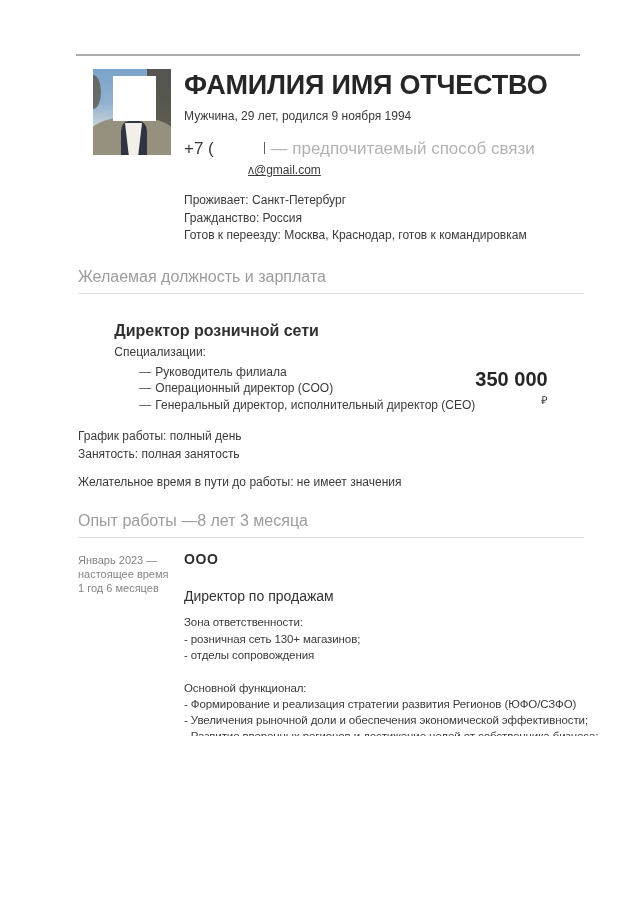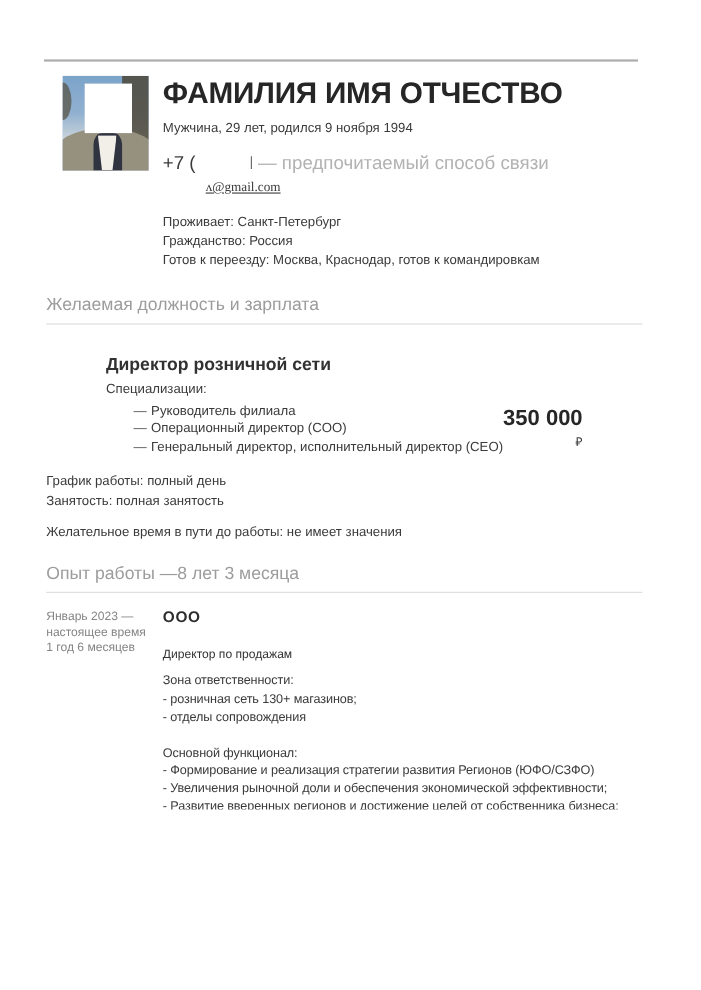--- a/index.html
+++ b/index.html
@@ -4,21 +4,21 @@
 <style>
   * { box-sizing: border-box; }
   html, body { margin: 0; padding: 0; }
   body {
     width: 637px; height: 900px;
     background: #ffffff;
     font-family: "Liberation Sans", sans-serif;
     color: #3a3a3a;
     -webkit-font-smoothing: antialiased;
   }
-  .page { position: relative; width: 637px; height: 736px; overflow: hidden; }
+  .page { position: relative; width: 637px; height: 736px; overflow: hidden; padding-left: 36px; }
 
   .top-rule { margin: 54px 57px 0 40px; height: 0; border-top: 2px solid #acacac; }
 
   .content { padding: 0 53px 0 42px; }
 
   
   .header { display: flex; margin-top: 13px; }
   .photo {
     position: relative; width: 78px; height: 86px; margin-left: 15px;
     flex: none; overflow: hidden; background: #88a7c6;
@@ -31,21 +31,21 @@
   .photo .shirt { position:absolute; bottom:0; left:32px; width:17px; height:32px; background:#f1efe8; clip-path: polygon(0 0, 100% 0, 78% 100%, 22% 100%); }
   .photo .face-mask { position:absolute; left:20px; top:7px; width:43px; height:45px; background:#ffffff; }
 
   .header-text { margin-left: 13px; flex: 1; min-width: 0; }
   .name { margin: 2px 0 0; font-size: 27px; font-weight: bold; color: #262626; line-height: 1.05; letter-spacing: -0.2px; white-space: nowrap; }
   .summary { margin-top: 10px; font-size: 12px; }
   .phone-line { margin-top: 16px; font-size: 17px; }
   .phone-gap { display: inline-block; width: 48px; }
   .phone-fragment { display: inline-block; transform: scaleX(.5); }
   .phone-note { color: #b2b2b2; margin-left: 4px; }
-  .email-line { margin-top: 4px; margin-left: 39px; font-size: 12px; font-family: Liberation Serif, serif; }
+  .email-line { margin-top: 4px; margin-left: 64px; font-size: 12px; }
   .email-link { color: #3a3a3a; text-decoration: underline; cursor: pointer; }
   .residence-block { margin-top: 15px; font-size: 12px; line-height: 17.5px; }
 
   
   .section-title {
     margin: 0; font-size: 16px; font-weight: normal; color: #9c9c9c;
     padding-bottom: 7px; border-bottom: 1px solid #dcdcdc;
   }
   .section-desired { margin-top: 23px; }
   .section-experience { margin-top: 23px; }
@@ -62,21 +62,21 @@
 
   .employment-block { margin-top: 15px; font-size: 12px; line-height: 17.5px; }
   .commute { margin-top: 12px; font-size: 12px; }
 
   .experience-row { display: flex; margin-top: 12px; }
   .date-col { flex: none; width: 106px; font-size: 11px; color: #858585; line-height: 13.5px; padding-top: 4px; }
   .period { white-space: pre-line; }
   .duration { margin-top: 1px; }
   .exp-col { flex: 1; min-width: 0; }
   .company { font-size: 14px; font-weight: bold; letter-spacing: .6px; color: #2d2d2d; padding-top: 1px; }
-  .job-title { margin: 21px 0 0; font-size: 11px; font-weight: normal; color: #333333; }
+  .job-title { margin: 21px 0 0; font-size: 14px; font-weight: normal; color: #333333; }
   .job-description {
     margin-top: 10px; font-size: 11.5px; line-height: 16.3px;
     letter-spacing: -0.1px; white-space: pre; color: #3a3a3a;
   }
 </style>
 </head>
 <body>
 
 <div class="page">
   <div class="top-rule"></div>

